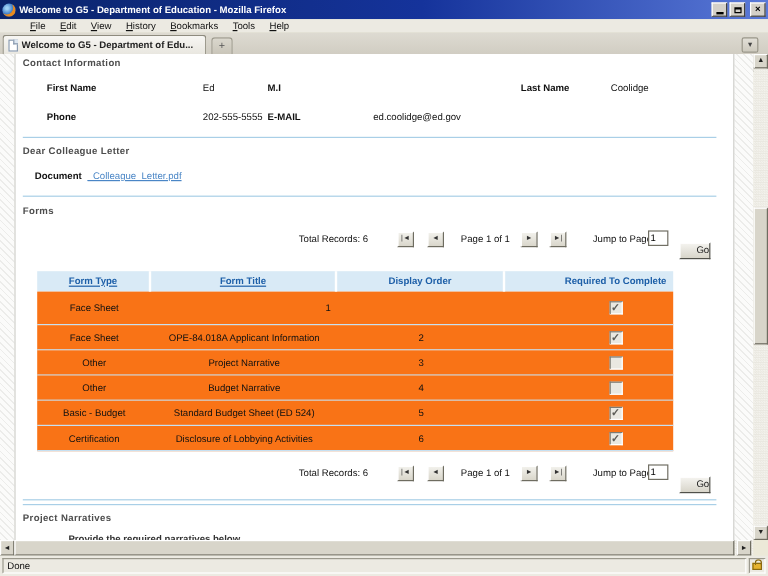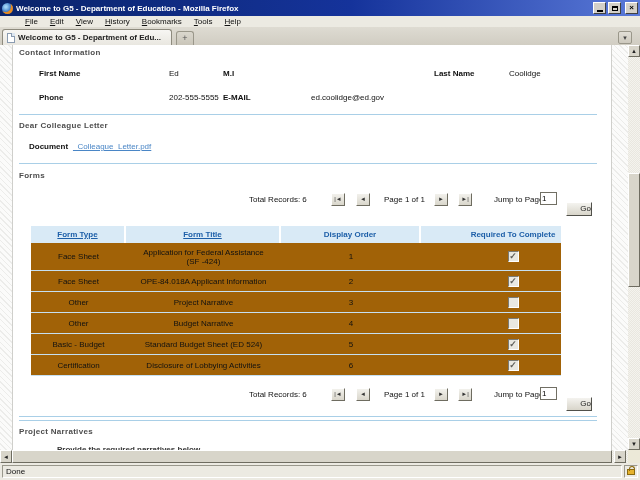--- a/index.html
+++ b/index.html
@@ -74,21 +74,21 @@
     background:linear-gradient(#f4f3ef,#d8d5ca); border:1px solid; border-color:#fff #50504a #50504a #fff;
     font-size:8px; font-family:"Liberation Sans",sans-serif; line-height:11px; text-align:right; cursor:pointer; }
 
   
   #forms-table { position:absolute; left:18px; top:181px; width:530px; }
   .t-head { display:flex; background:#d9eaf6; height:17px; }
   .t-head .cell { display:flex; align-items:center; justify-content:center;
     font-weight:bold; color:#1d5fa8; border-right:2px solid #fff; }
   .t-head .cell:last-child { border-right:none; }
   .t-head .sortable { text-decoration:underline; cursor:pointer; }
-  .t-row { display:flex; height:21px; border-bottom:1px solid #c6e0f2; background:#a16207;justify-content:space-between; }
+  .t-row { display:flex; height:21px; border-bottom:1px solid #c6e0f2; background:#f97316;justify-content:space-between; }
   .t-row.tall { height:28px; }
   .t-row .cell { display:flex; align-items:center; justify-content:center; text-align:center; color:#111; }
   .c1 { width:95px; } .c2 { width:155px; padding:0 10px; } .c3 { width:140px; } .c4 { width:140px; padding-left:44px; }
   .checkbox { width:11px; height:11px; background:#e9e8e1;
     border:1px solid; border-color:#7b7b74 #fff #fff #7b7b74;
     display:flex; align-items:center; justify-content:center;
     font-size:9px; line-height:9px; color:#5d5d58; }
   .checkbox::after { content:""; }
   .checkbox.checked::after { content:"\2713"; font-weight:bold; }
 
@@ -197,21 +197,20 @@
 
       <div id="forms-table">
         <div class="t-head">
           <div class="cell c1 sortable">Form Type</div>
           <div class="cell c2 sortable">Form Title</div>
           <div class="cell c3">Display Order</div>
           <div class="cell c4">Required To Complete</div>
         </div>
         <div class="t-row tall">
           <div class="cell c1">Face Sheet</div>
-          <div class="cell c2">Application for Federal Assistance (SF -424)</div>
           <div class="cell c3">1</div>
           <div class="cell c4">
               <span class="checkbox checked"></span>
             </div>
         </div>
         <div class="t-row">
           <div class="cell c1">Face Sheet</div>
           <div class="cell c2">OPE-84.018A Applicant Information</div>
           <div class="cell c3">2</div>
           <div class="cell c4">

